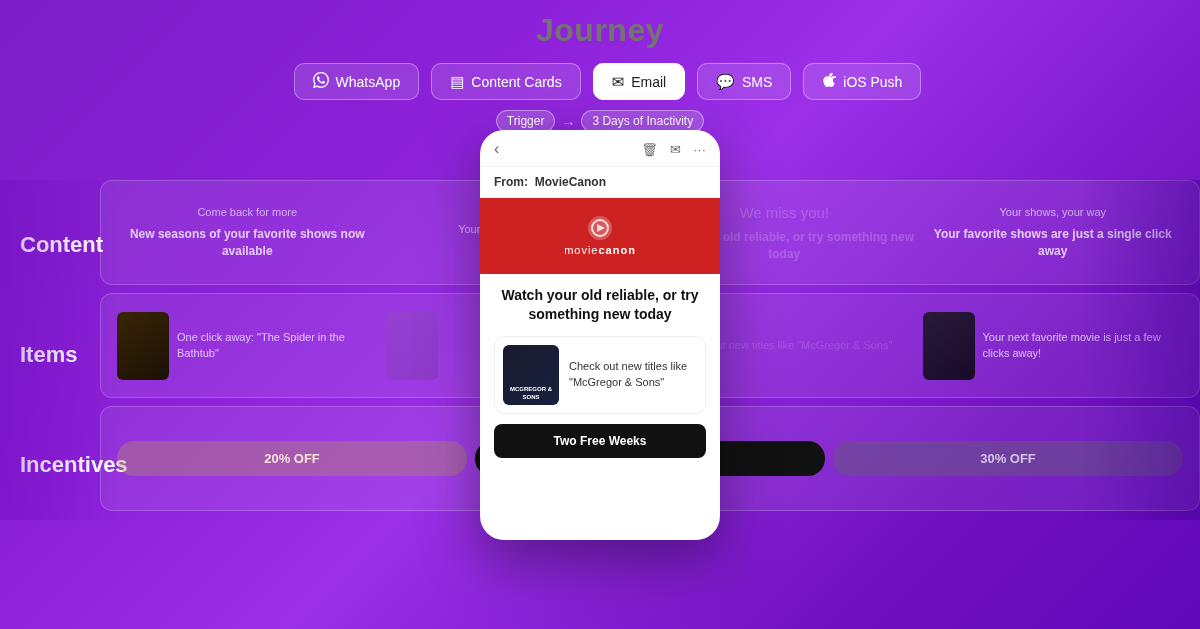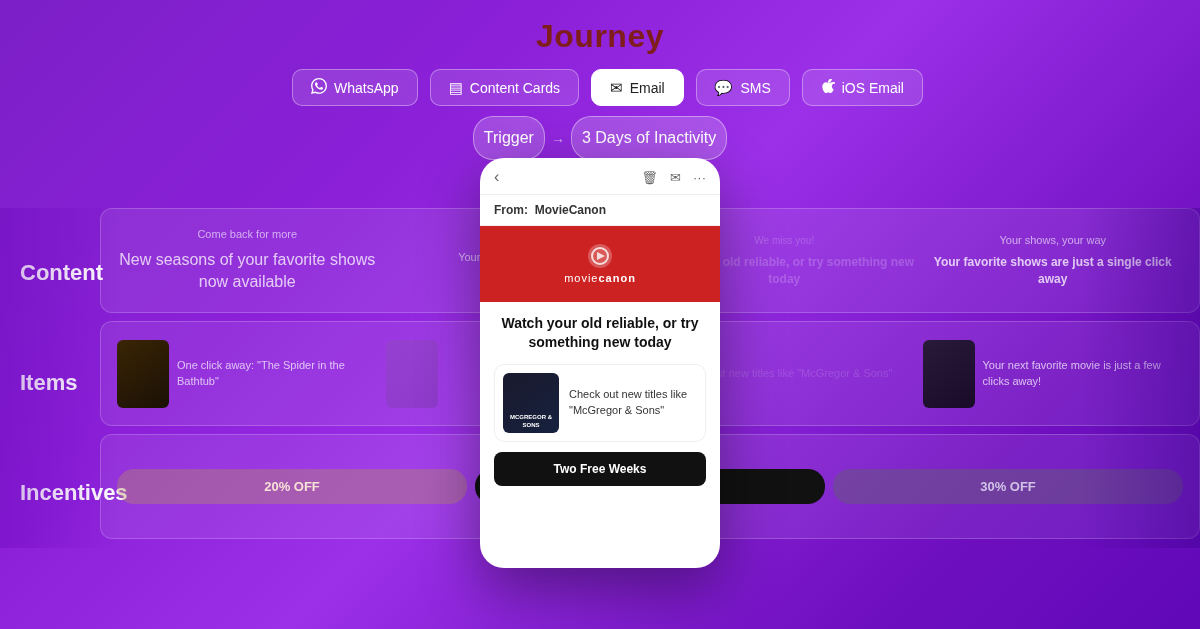--- a/index.html
+++ b/index.html
@@ -8,24 +8,24 @@
       height: 629px;
       overflow: hidden;
       font-family: -apple-system, BlinkMacSystemFont, 'Segoe UI', sans-serif;
       background: linear-gradient(135deg, #7c1fc8 0%, #8b20d8 30%, #9b30e8 50%, #7010c0 80%, #6008b8 100%);
       position: relative;
     }
 
     
     .journey-title {
       text-align: center;
-      color: #7f1d1d;
+      color: #737373;
       font-size: 32px;
       font-weight: 700;
-      padding-top: 18px;
+      padding-top: 12px;
       letter-spacing: 0.5px;
     }
 
     
     .channel-tabs {
       display: flex;
       justify-content: center;
       gap: 12px;
       margin-top: 14px;
       padding-left: 15px;
@@ -59,22 +59,22 @@
       justify-content: center;
       align-items: center;
       gap: 6px;
       margin-top: 10px;
     }
     .flow-pill {
       background: rgba(255,255,255,0.18);
       border: 1px solid rgba(255,255,255,0.4);
       border-radius: 20px;
       color: white;
-      font-size: 16px;
-      padding: 12px 10px;
+      font-size: 12px;
+      padding: 3px 10px;
     }
     .flow-arrow {
       color: rgba(255,255,255,0.6);
       font-size: 14px;
     }
 
     
     .main-area {
       position: relative;
       margin-top: 8px;
@@ -317,21 +317,21 @@
   <div class="channel-tab">
     <span class="tab-icon">💬</span>
     <span>SMS</span>
   </div>
   <div class="channel-tab">
     <span class="tab-icon">
       <svg width="14" height="14" viewBox="0 0 814 1000" fill="currentColor">
           <path d="M788.1 340.9c-5.8 4.5-108.2 62.2-108.2 190.5 0 148.4 130.3 200.9 134.2 202.2-.6 3.2-20.7 71.9-68.7 141.9-42.8 61.6-87.5 123.1-155.5 123.1s-85.5-39.5-164-39.5c-76 0-103.7 40.8-165.9 40.8s-105-57.8-155.5-127.4C46 790.7 0 663 0 541.8c0-207.8 135.4-317.7 268.6-317.7 100.5 0 184.4 66.2 244.6 66.2 56.6 0 152.6-70 263.4-70 40.8 0 154.4 3.8 228.4 119.1zm-171.2-171.8c43.8-51.7 75.5-123.5 75.5-195.3 0-10-1.3-20.1-3.2-28.8-71.9 2.6-157.5 48.9-209.8 107.3-39.5 44.1-78.3 115.9-78.3 188.4 0 11 1.9 22.1 3.2 25.6 4.5.6 11.6 1.9 18.7 1.9 64.2 0 144.6-43.8 194-98.1z"></path>
         </svg>
     </span>
-    <span>iOS Email</span>
+    <span>iOS Push</span>
   </div>
 </div>
 
 <div class="flow-connector">
   <div class="flow-pill">Trigger</div>
   <span class="flow-arrow">→</span>
   <div class="flow-pill">3 Days of Inactivity</div>
 </div>
 
 <div class="main-area">
@@ -340,28 +340,28 @@
     <div class="row-label">Content</div>
     <div class="row-label">Items</div>
     <div class="row-label">Incentives</div>
   </div>
 
   <div class="rows-container">
 
     <div class="content-row">
       <div class="row-cell">
         <div style="font-size:11px; color:rgba(255,255,255,0.6); margin-bottom:6px;">Come back for more</div>
-        <div style="font-size:16px; font-weight:400; color:rgba(255,255,255,0.75);">New seasons of your favorite shows now available</div>
+        <div style="font-size:12px; font-weight:700; color:rgba(255,255,255,0.75);">New seasons of your favorite shows now available</div>
       </div>
       <div class="row-cell">
         <div style="font-size:11px; color:rgba(255,255,255,0.6); margin-bottom:6px;">Your favorites are back!</div>
       </div>
 
       <div class="row-cell" style="opacity:0.3;">
-        <div style="font-size:10px; margin-bottom:6px;">We miss you!</div>
+        <div style="font-size:15px; margin-bottom:6px;">We miss you!</div>
         <div style="font-size:12px; font-weight:600;">Watch your old reliable, or try something new today</div>
       </div>
       <div class="row-cell">
         <div style="font-size:11px; color:rgba(255,255,255,0.6); margin-bottom:6px;">Your shows, your way</div>
         <div style="font-size:12px; font-weight:600; color:rgba(255,255,255,0.75);">Your favorite shows are just a single click away</div>
       </div>
     </div>
 
     <div class="content-row">
       <div class="item-card">

